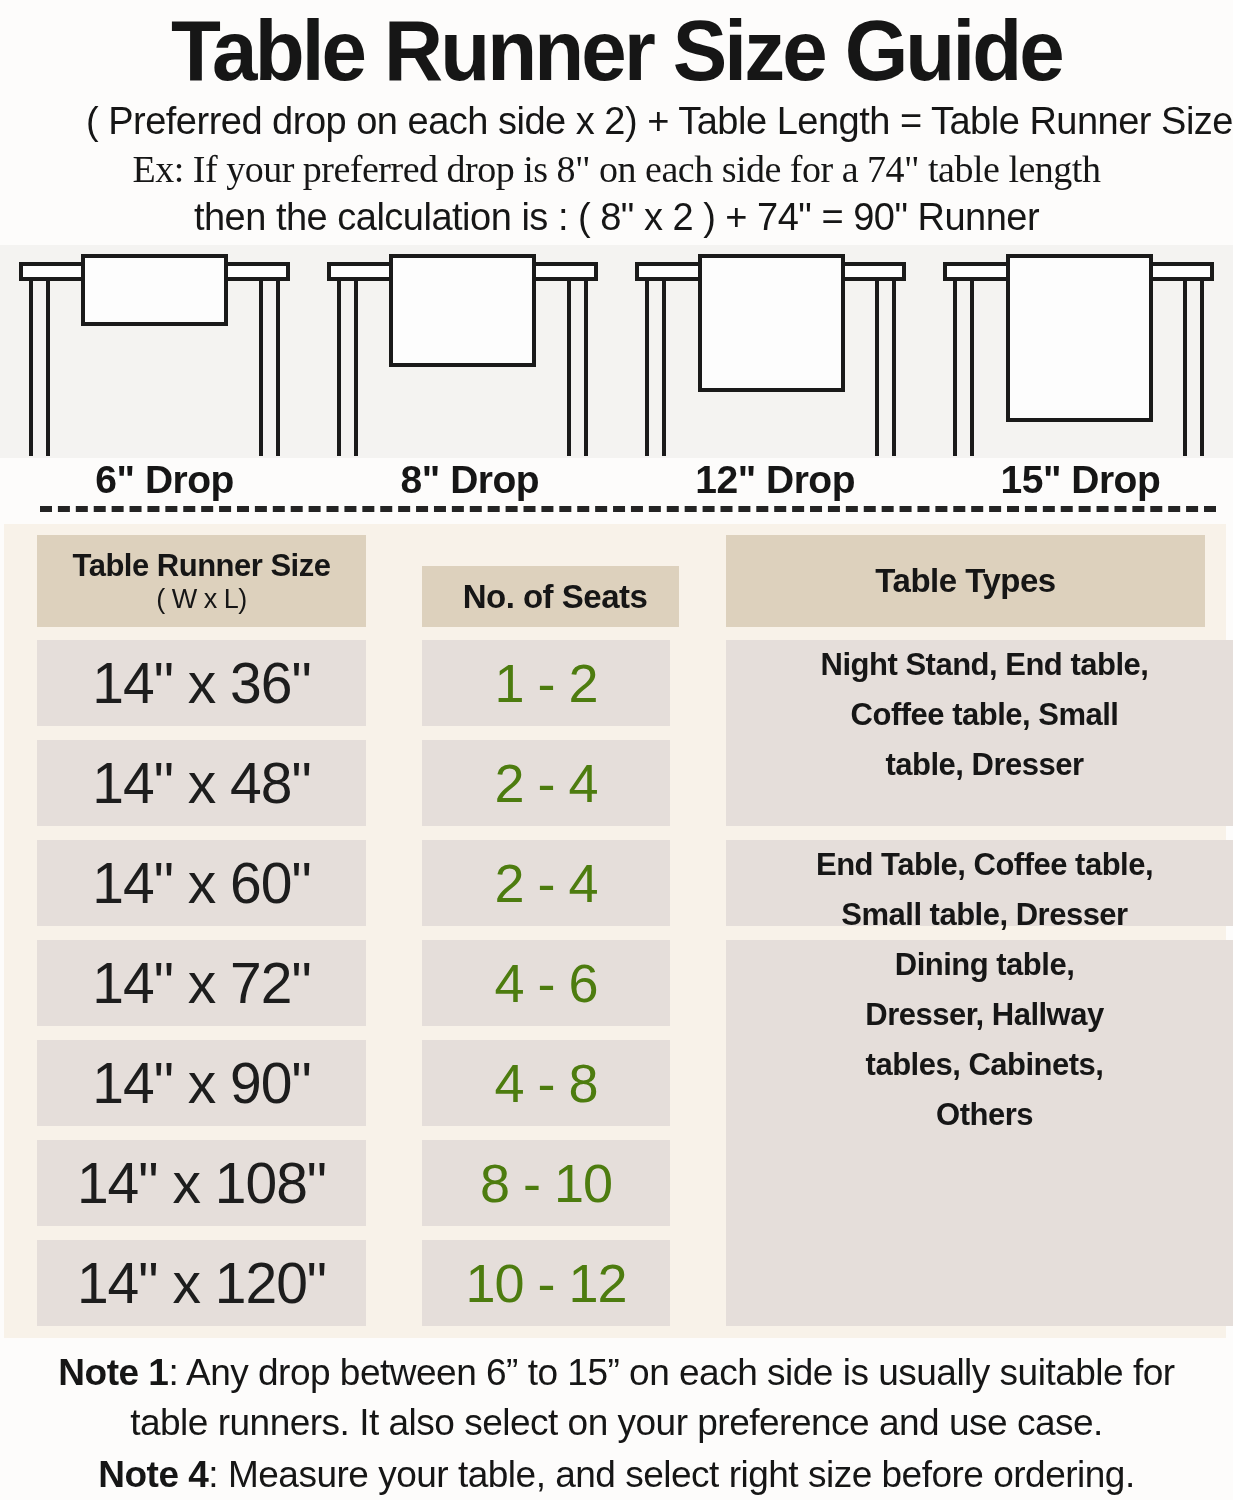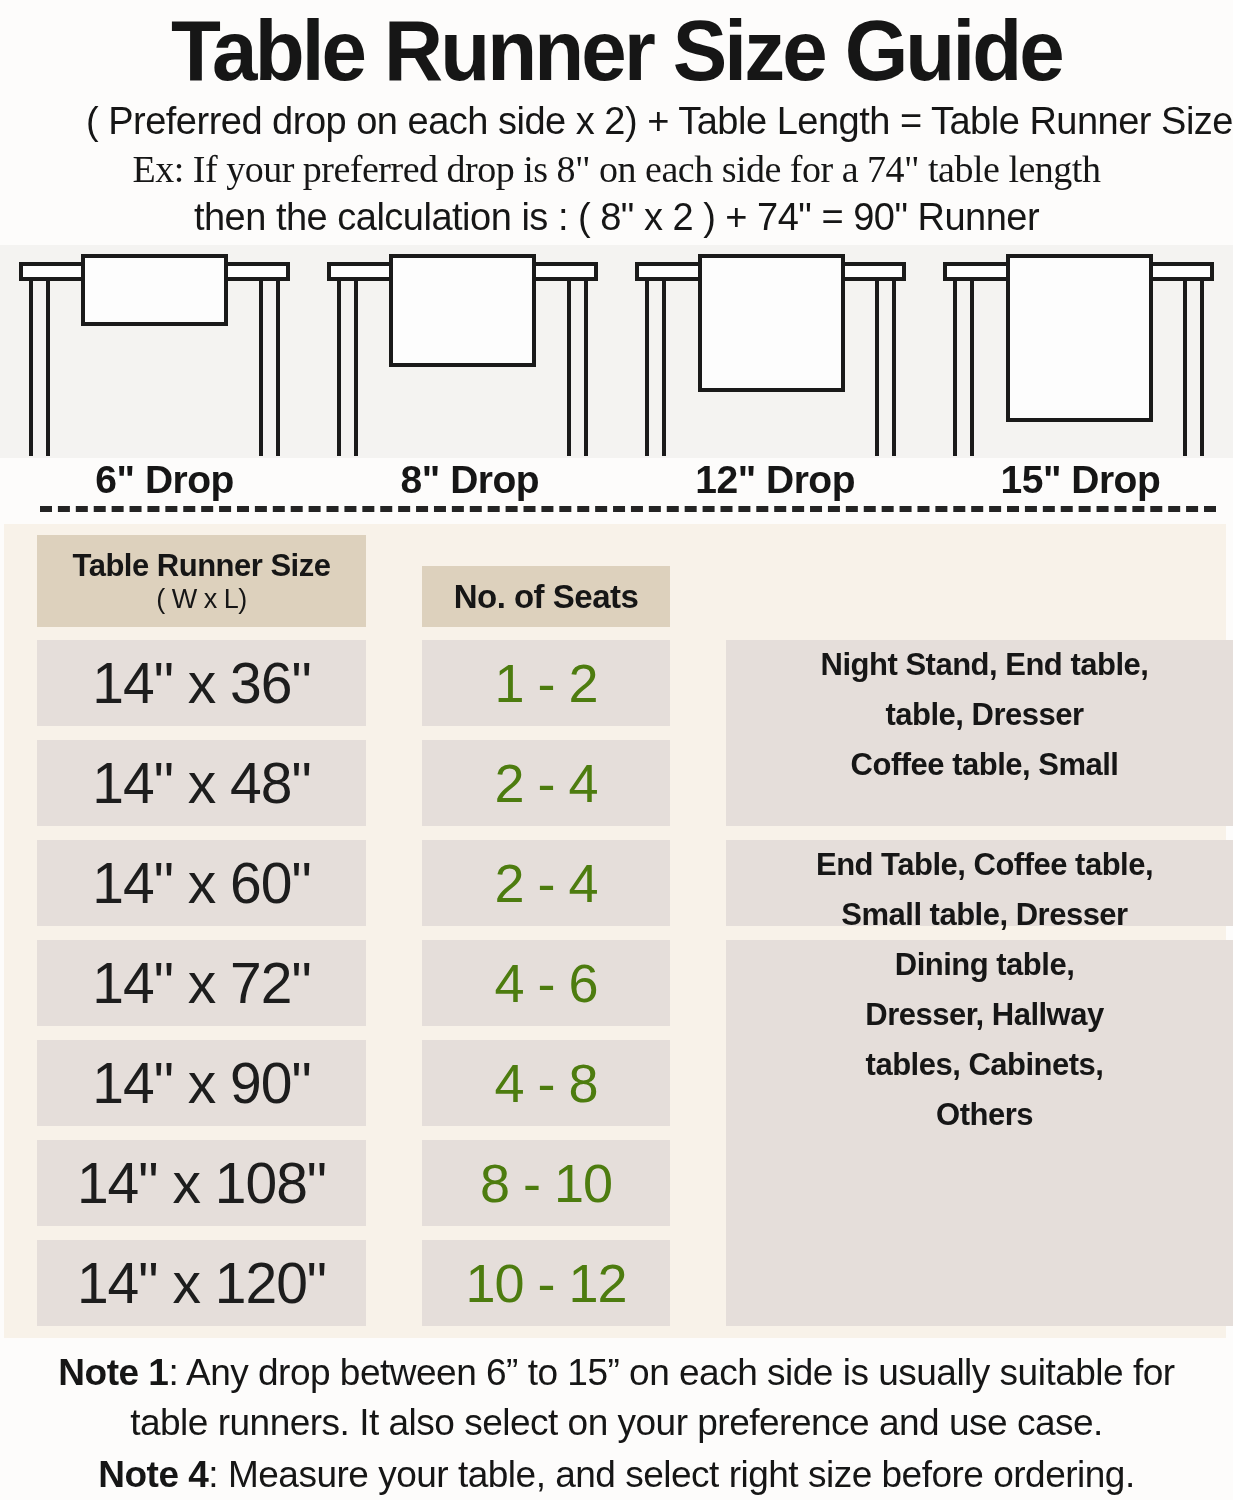--- a/index.html
+++ b/index.html
@@ -28,21 +28,21 @@
   .drop-cell{flex:1 1 0;text-align:center;font-size:39px;font-weight:bold;letter-spacing:-.5px;line-height:48px;}
 
   #dashline{top:506px;left:40px;width:1176px;height:0;border-top:6px dashed #242424;}
 
   #cream{top:524px;left:4px;width:1222px;height:814px;background:#f8f2e9;}
 
   .hdr{background:#ddd1bd;display:flex;flex-direction:column;align-items:center;justify-content:center;}
   .cell{background:#e5deda;display:flex;align-items:center;justify-content:center;}
 
   #c1h{left:37px;top:535px;width:329px;height:92px;}
-  #c2h{left:422px;top:566px;width:248px;height:61px;}
+  #c2h{left:422px;top:566px;width:248px;height:61px;padding-left:9px;}
   #c3h{left:726px;top:535px;width:479px;height:92px;}
   .hdr .h-title{font-size:31px;font-weight:bold;letter-spacing:-.5px;}
   .hdr .h-sub{font-size:27px;letter-spacing:-.5px;}
   .h-big{font-size:33px;font-weight:bold;letter-spacing:-.5px;}
 
   .size-cell{left:37px;width:329px;height:86px;font-size:57px;letter-spacing:-1px;color:#1d1d1d;}
   .seats-cell{left:422px;width:248px;height:86px;font-size:54px;letter-spacing:-1px;color:#4d7c0f;}
 
   .group{left:726px;width:517px;background:#e5deda;display:flex;flex-direction:column;align-items:center;justify-content:flex-start;}
   .group .tline{font-size:31px;font-weight:bold;line-height:50px;letter-spacing:-.5px;white-space:nowrap;}
@@ -118,40 +118,43 @@
 
   <div id="cream" class="abs"></div>
 
   <div id="c1h" class="abs hdr">
     <div class="h-title">Table Runner Size</div>
     <div class="h-sub">( W x L)</div>
   </div>
   <div id="c2h" class="abs hdr">
     <div class="h-big">No. of Seats</div>
   </div>
+  <div id="c3h" class="abs hdr">
+    <div class="h-big">Table Types</div>
+  </div>
 
   <div class="abs cell size-cell" style="top:640px">14" x 36"</div>
   <div class="abs cell seats-cell" style="top:640px">1 - 2</div>
   <div class="abs cell size-cell" style="top:740px">14" x 48"</div>
   <div class="abs cell seats-cell" style="top:740px">2 - 4</div>
   <div class="abs cell size-cell" style="top:840px">14" x 60"</div>
   <div class="abs cell seats-cell" style="top:840px">2 - 4</div>
   <div class="abs cell size-cell" style="top:940px">14" x 72"</div>
   <div class="abs cell seats-cell" style="top:940px">4 - 6</div>
   <div class="abs cell size-cell" style="top:1040px">14" x 90"</div>
   <div class="abs cell seats-cell" style="top:1040px">4 - 8</div>
   <div class="abs cell size-cell" style="top:1140px">14" x 108"</div>
   <div class="abs cell seats-cell" style="top:1140px">8 - 10</div>
   <div class="abs cell size-cell" style="top:1240px">14" x 120"</div>
   <div class="abs cell seats-cell" style="top:1240px">10 - 12</div>
 
   <div class="abs group" style="top:640px;height:186px">
     <div class="tline">Night Stand, End table,</div>
+    <div class="tline">Coffee table, Small</div>
     <div class="tline">table, Dresser</div>
-    <div class="tline">Coffee table, Small</div>
   </div>
   <div class="abs group" style="top:840px;height:86px">
     <div class="tline">End Table, Coffee table,</div>
     <div class="tline">Small table, Dresser</div>
   </div>
   <div class="abs group" style="top:940px;height:386px">
     <div class="tline">Dining table,</div>
     <div class="tline">Dresser, Hallway</div>
     <div class="tline">tables, Cabinets,</div>
     <div class="tline">Others</div>

